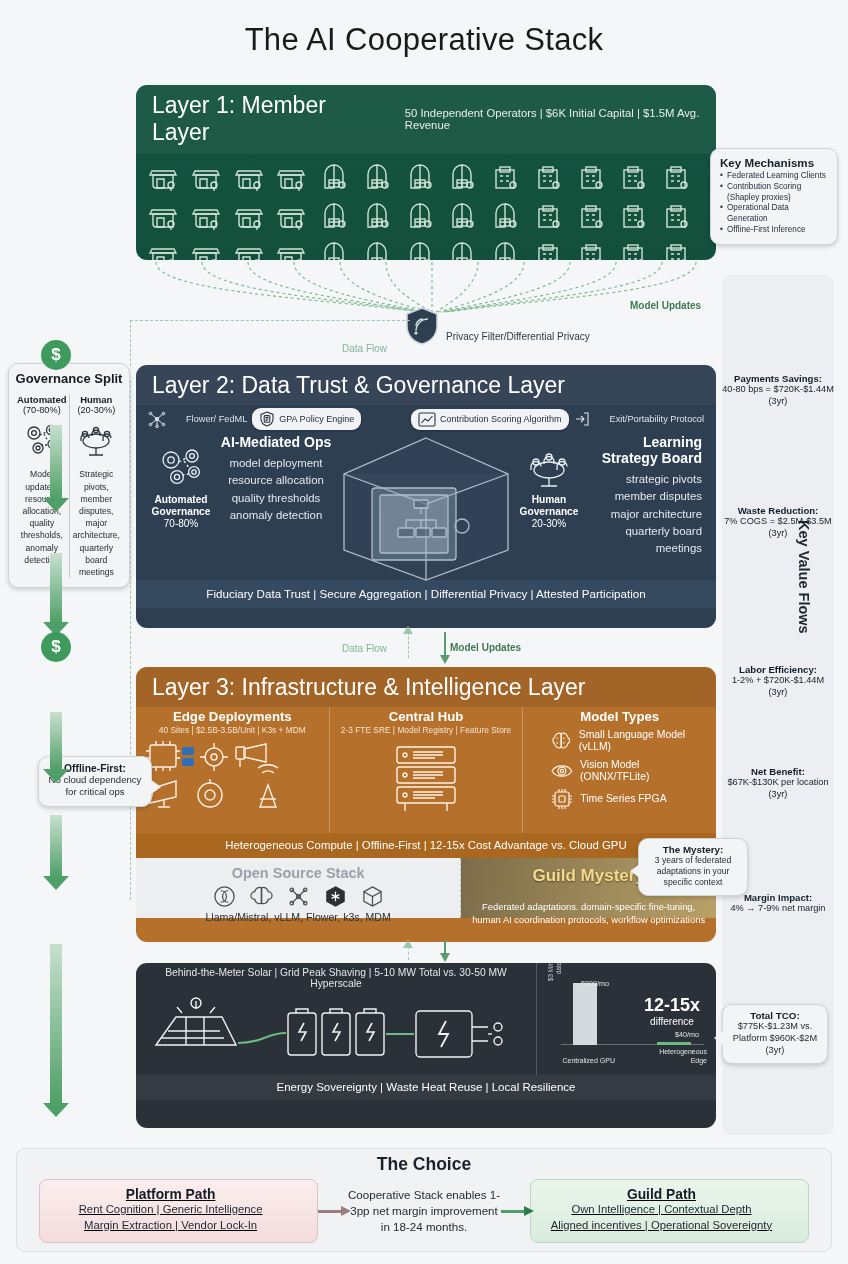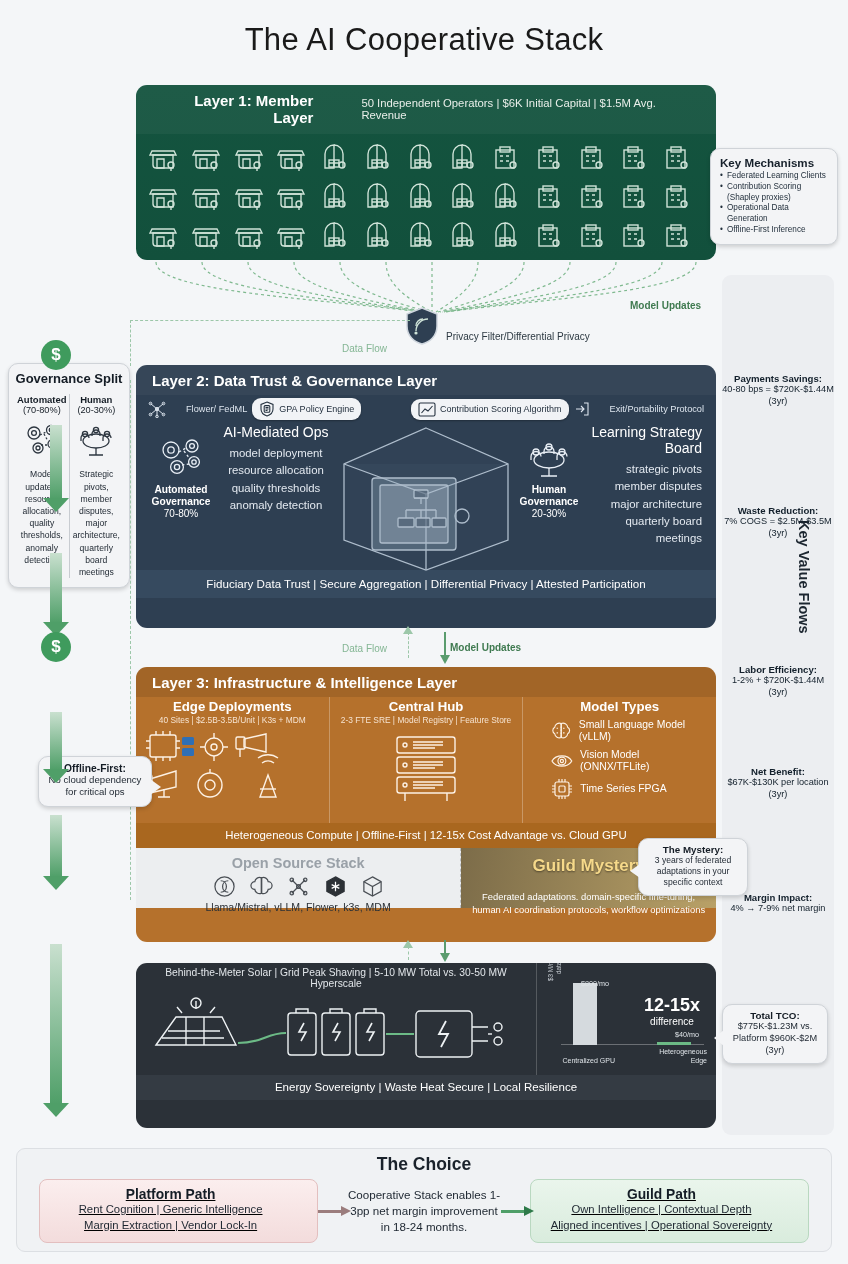--- a/index.html
+++ b/index.html
@@ -18,21 +18,21 @@
     padding-top: 22px;
     letter-spacing: .3px;
   }
 
   
   .layer { position: absolute; border-radius: 11px; overflow: hidden; }
   .layer-head {
     display: flex; align-items: center; justify-content: space-between;
     padding: 7px 16px 8px 16px;
   }
-  .layer-title { font-size: 15px; font-weight: 700; color: #fff; text-align: right; }
+  .layer-title { font-size: 23px; font-weight: 400; color: #fff; }
   .layer-sub { font-size: 11.3px; color: #e8eee9; padding-left: 48px; }
   .layer-footer {
     text-align: center; font-size: 11.6px; color: #fff;
     padding: 7px 0 8px 0;
   }
 
   
   #layer1 { left: 136px; top: 85px; width: 580px; height: 175px;
             background: linear-gradient(180deg,#14543f 0%,#12503c 100%); }
   #layer1 .layer-head { background: rgba(255,255,255,.045); }
@@ -48,21 +48,21 @@
   #layer2 .layer-footer { background: #364a5f; }
   .l2-chips { display: flex; align-items: center; gap: 5px;
               padding: 3px 12px 0 12px; font-size: 9.3px; color: #dde5ee; }
   .chip { background: #f1f3f6; color: #24313f; border-radius: 9px;
           padding: 3px 7px; display: flex; align-items: center; gap: 4px;
           font-size: 9px; line-height: 1.15; box-shadow: 0 1px 2px rgba(0,0,0,.3); }
   .chip-plain { display: flex; align-items: center; gap: 20px; font-size: 9.2px; line-height:1.15; }
   .l2-body { display: flex; align-items: flex-start; padding: 4px 14px 0 14px;
              position: relative; height: 150px; }
   .l2-col { width: 188px; text-align: center; }
-  .l2-col h4 { font-size: 14px; color: #fff; font-weight: normal; margin-bottom: 5px; }
+  .l2-col h4 { font-size: 14px; color: #fff; font-weight: bold; margin-bottom: 5px; }
   .l2-list { font-size: 11.4px; color: #e3e9f0; line-height: 1.52; }
   .gov-tag { font-size: 10.2px; font-weight: bold; color: #fff; line-height: 1.2; }
   .l2-mid { flex: 1; display: flex; align-items: center; justify-content: center; }
 
   
   #layer3 { left: 136px; top: 667px; width: 580px; height: 275px; background: #b5712c; }
   #layer3 .layer-head { background: rgba(0,0,0,.10); padding-bottom: 6px; }
   #layer3 .l3-footer { text-align:center; font-size: 11.4px; color: #fff;
                        background: #a9671f; padding: 6px 0 7px 0; }
   .l3-cols { display: flex; height: 126px; }
@@ -837,21 +837,21 @@
         <div class="bar-lbl" style="left:104px;top:63px;width:50px">$40/mo</div>
         <div class="bar-lbl" style="left:14px;bottom:-10px;width:56px;font-size:7px;line-height:1.2">Centralized GPU</div>
         <div class="bar-lbl" style="left:96px;bottom:-10px;width:66px;font-size:7px;line-height:1.2">Heterogeneous Edge</div>
         <div class="cc-big">
           <div class="n">12-15x</div>
           <div class="d">difference</div>
         </div>
       </div>
     </div>
   </div>
-  <div class="l4-footer">Energy Sovereignty | Waste Heat Secure | Local Resilience</div>
+  <div class="l4-footer">Energy Sovereignty | Waste Heat Reuse | Local Resilience</div>
 </div>
 
 <div id="value-col"></div>
 <div id="value-col-label">Key Value Flows</div>
 
 <div class="coin" style="top:340px">$</div>
 <div class="vnode" style="left:722px;top:373px">
   <div class="h">Payments Savings:</div>
   <div class="b">40-80 bps = $720K-$1.44M (3yr)</div>
 </div>

